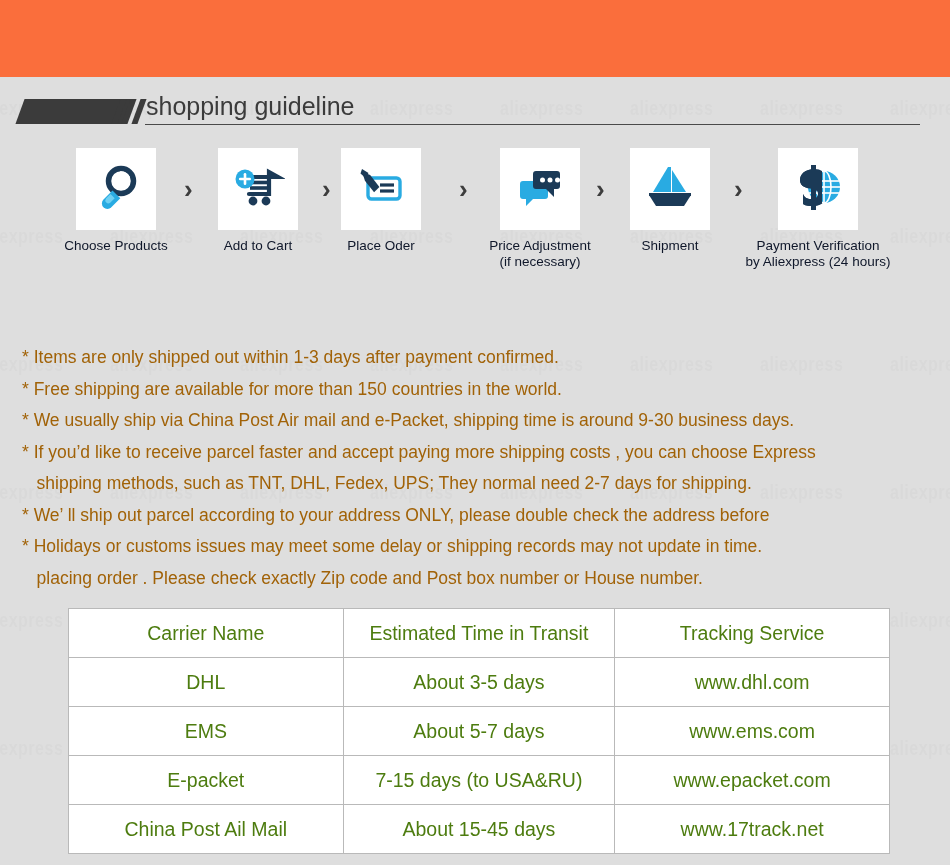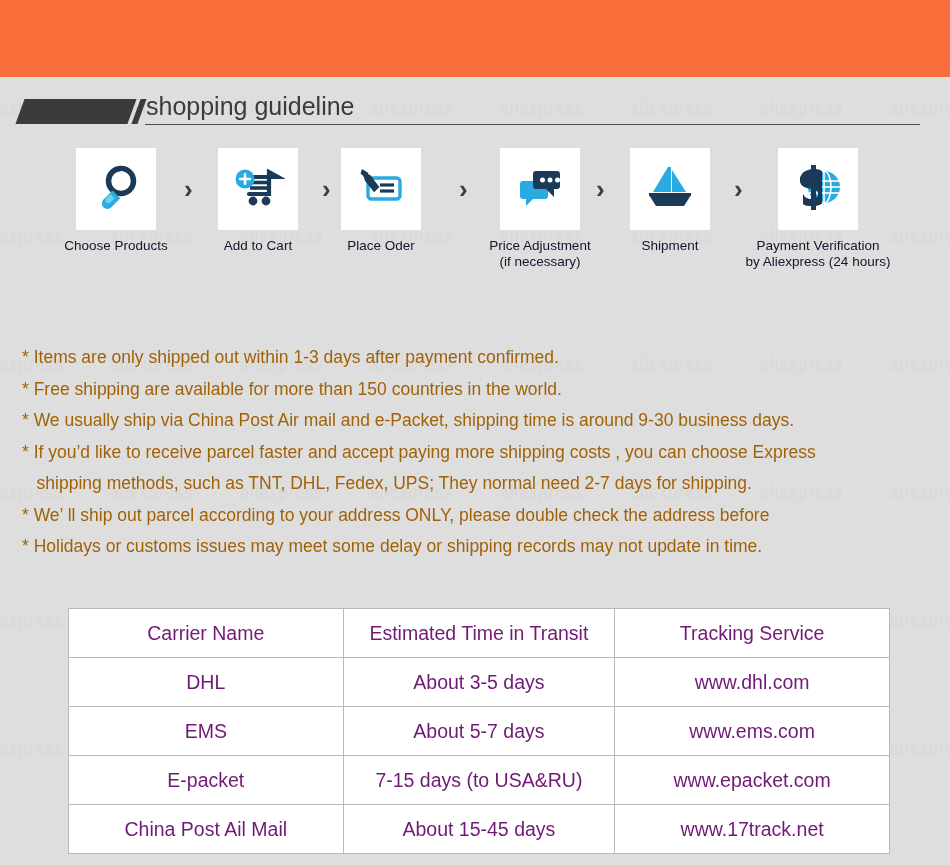--- a/index.html
+++ b/index.html
@@ -162,21 +162,21 @@
     width: 822px;
     border-collapse: collapse;
     z-index: 3;
     background: #ffffff;
   }
   .tbl td, .tbl th {
     border: 1px solid #b9b9b9;
     background: #ffffff;
     text-align: center;
     font-weight: normal;
-    color: #701a75;
+    color: #4d7c0f;
     font-size: 19.5px;
     height: 49px;
     font-family: "Liberation Sans", sans-serif;
   }
   .tbl .c0 { width: 275px; }
   .tbl .c1 { width: 272px; }
   .tbl .c2 { width: 275px; }
 </style>
 </head>
 <body>
@@ -364,20 +364,21 @@
 
 
   <div class="info" id="infoList">
       <div class="info-line">* Items are only shipped out within 1-3 days after payment confirmed.</div>
       <div class="info-line">* Free shipping are available for more than 150 countries in the world.</div>
       <div class="info-line">* We usually ship via China Post Air mail and e-Packet, shipping time is around 9-30 business days.</div>
       <div class="info-line">* If you’d like to receive parcel faster and accept paying more shipping costs , you can choose Express</div>
       <div class="info-line">   shipping methods, such as TNT, DHL, Fedex, UPS; They normal need 2-7 days for shipping.</div>
       <div class="info-line">* We’ ll ship out parcel according to your address ONLY, please double check the address before</div>
       <div class="info-line">* Holidays or customs issues may meet some delay or shipping records may not update in time.</div>
+      <div class="info-line">   placing order . Please check exactly Zip code and Post box number or House number.</div>
     </div>
 
   <table class="tbl">
     <thead>
       <tr>
         <th class="c0">Carrier Name</th>
         <th class="c1">Estimated Time in Transit</th>
         <th class="c2">Tracking Service</th>
       </tr>
     </thead>

